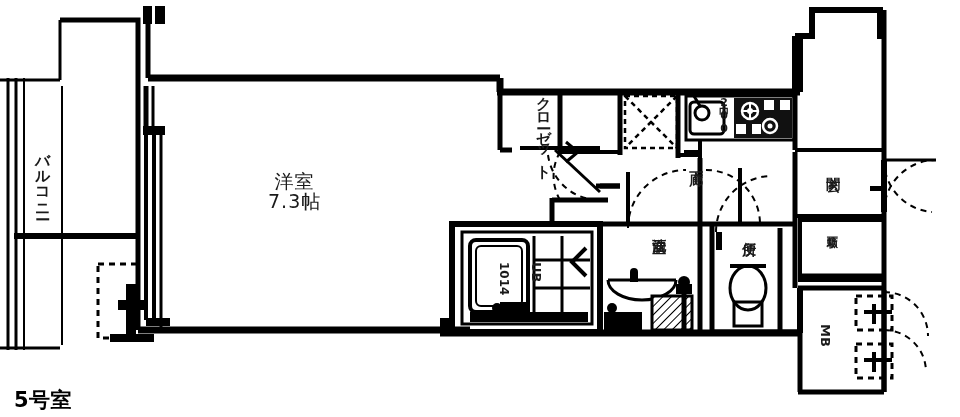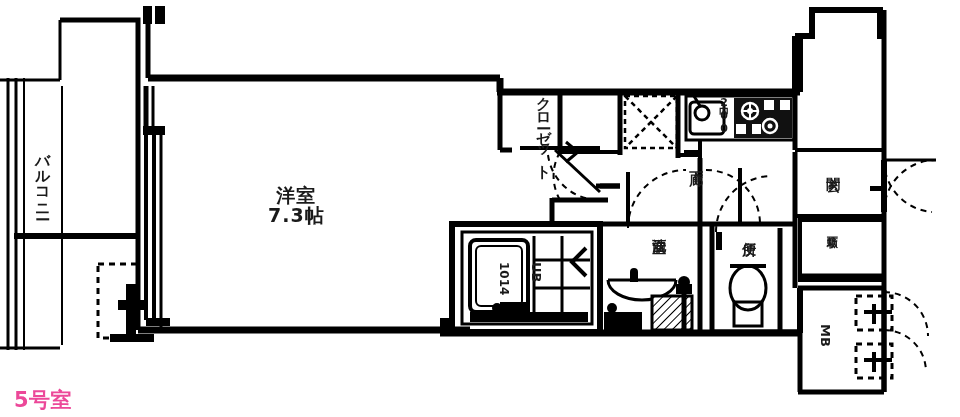--- a/index.html
+++ b/index.html
@@ -41,28 +41,28 @@
     writing-mode: vertical-rl;
     text-orientation: mixed;
   }
   #unit-name {
     position: absolute;
     left: 14px;
     top: 386px;
     font-family: "DejaVu Sans", "Liberation Sans", sans-serif;
     font-size: 21px;
     font-weight: 700;
-    color: #ec4899;
+    color: #000000;
     letter-spacing: 0.5px;
   }
   .lbl-yoshitsu {
     left: 268px;
-    top: 186px;
+    top: 172px;
     font-size: 19px;
-    font-weight: 700;
+    font-weight: 400;
     letter-spacing: 1px;
   }
   .lbl-balcony {
     left: 34px;
     top: 143px;
     font-size: 15px;
     font-weight: 700;
   }
   .lbl-closet {
     left: 535px;

